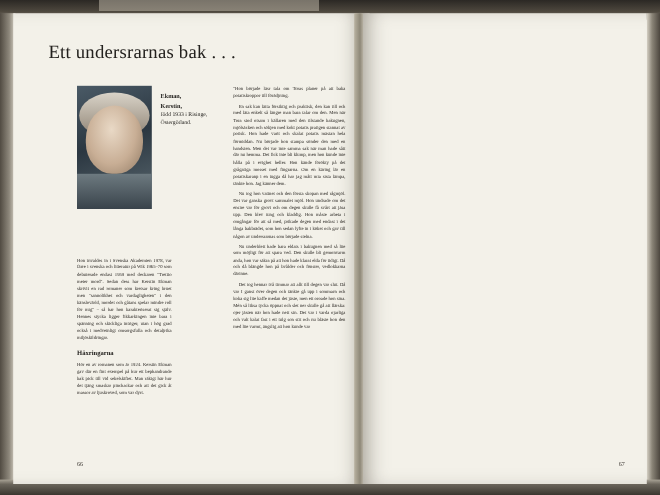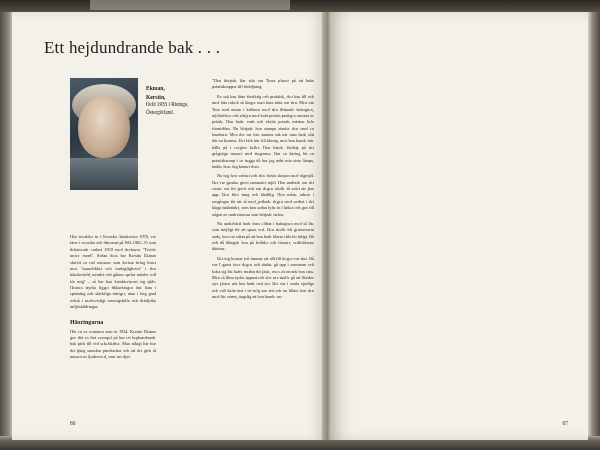--- a/index.html
+++ b/index.html
@@ -103,21 +103,21 @@
 <div class="scan">
 
   <div class="edge-top"></div>
   <div class="edge-top-strip"></div>
   <div class="edge-left"></div>
   <div class="edge-right"></div>
   <div class="edge-bottom"></div>
 
   <div class="page page-left">
 
-    <div class="title">Ett hejdundrande bak . . .</div>
+    <div class="title">Ett undersrarnas bak . . .</div>
 
     <div class="photo-portrait">
       <div class="pp-body"></div>
       <div class="pp-hair"></div>
       <div class="pp-face"></div>
     </div>
 
     <div class="caption-box">
       <b>Ekman,</b><br>
       <b>Kerstin,</b><br>

